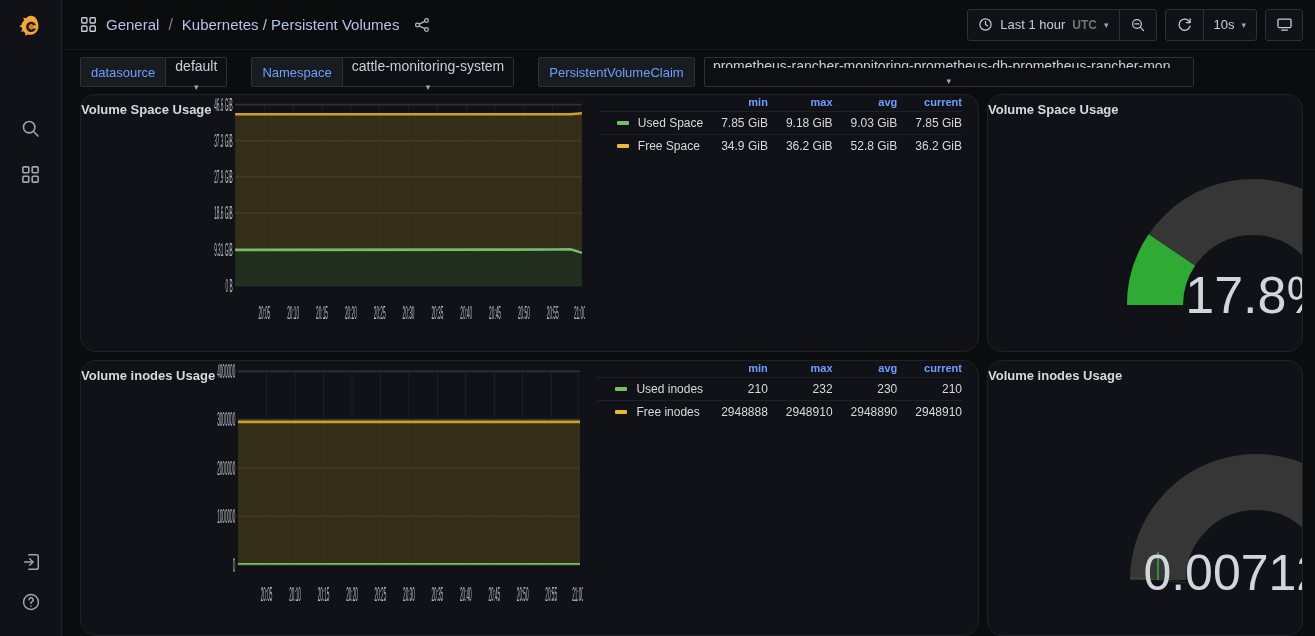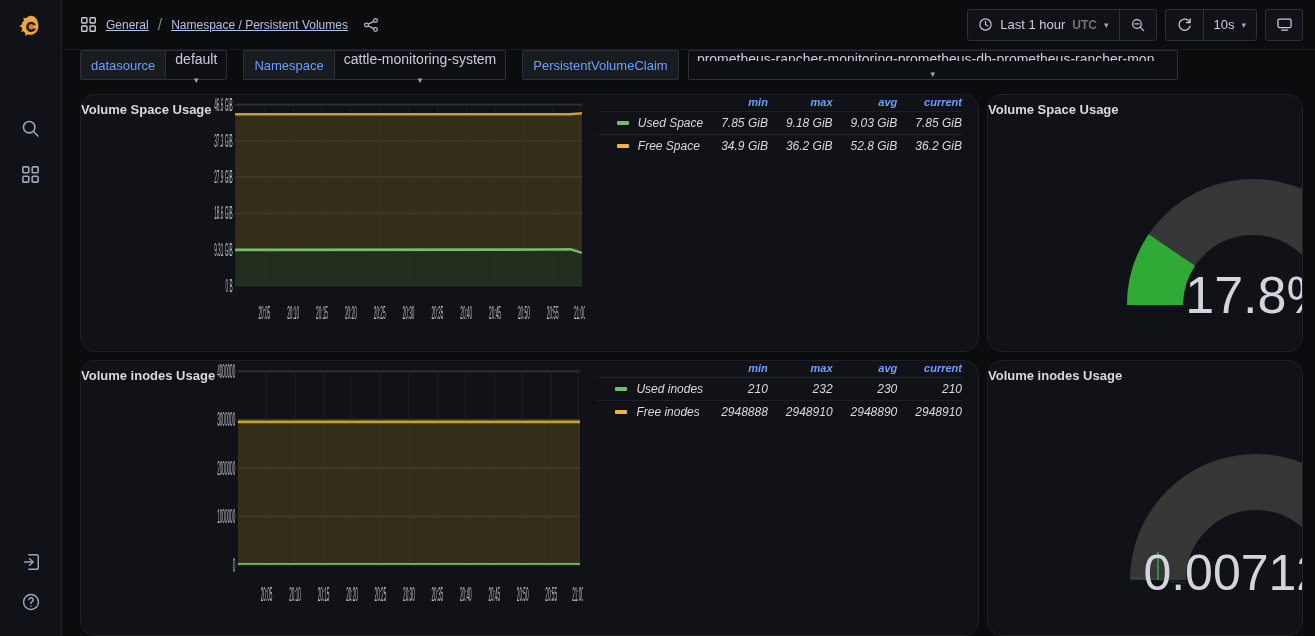--- a/index.html
+++ b/index.html
@@ -34,21 +34,21 @@
 
   
   #topbar {
     height: 50px; flex: 0 0 50px;
     display: flex; align-items: center;
     padding: 0 12px 0 18px;
     background: #0b0c0e;
     border-bottom: 1px solid #1a1b20;
   }
   #breadcrumb { display: flex; align-items: center; gap: 9px; }
-  .bc-text { font-size: 12px; color: #ccccdc; white-space: nowrap; text-decoration: underline; }
+  .bc-text { font-size: 15px; color: #ccccdc; white-space: nowrap; }
   .bc-link { color: #b3c3e6; }
   .bc-sep { color: #7b7f8b; font-size: 16px; }
   #share-btn { margin-left: 14px; display: flex; align-items: center; color: #b7bcc7; cursor: pointer; }
 
   #top-right { margin-left: auto; display: flex; align-items: center; gap: 8px; }
   .ctl-group { display: flex; align-items: center; border: 1px solid #2c3037; border-radius: 3px; background: #111217; height: 32px; }
   .ctl-btn {
     display: flex; align-items: center; gap: 7px;
     padding: 0 10px; height: 100%; color: #ccccdc; font-size: 13px;
     cursor: pointer; white-space: nowrap;
@@ -56,21 +56,21 @@
   .ctl-divider { width: 1px; height: 100%; background: #2c3037; }
   .utc { color: #737373; font-weight: bold; font-size: 12px; }
   .caret { color: #9da5b8; font-size: 9px; }
   .solo-btn {
     width: 38px; height: 32px; border: 1px solid #2c3037; border-radius: 3px;
     background: #111217; display: flex; align-items: center; justify-content: center;
     color: #ccccdc; cursor: pointer;
   }
 
   
-  #varbar { height: 44px; flex: 0 0 44px; display: flex; align-items: flex-start; gap: 4px; padding: 0 10px 0 18px; }
+  #varbar { height: 44px; flex: 0 0 44px; display: flex; align-items: center; gap: 12px; padding: 0 10px 0 18px; }
   .var-wrap { display: flex; align-items: center; margin-right: 12px; }
   .var-label {
     background: #181b1f; border: 1px solid #2c3037; border-right: none;
     border-radius: 2px 0 0 2px;
     height: 30px; display: flex; align-items: center; padding: 0 10px;
     color: #6e9fff; font-size: 13px; white-space: nowrap;
   }
   .var-label.lone { border-right: 1px solid #2c3037; border-radius: 2px; }
   .var-value {
     background: #0e0f12; border: 1px solid #2c3037; border-radius: 0 2px 2px 0;
@@ -107,21 +107,21 @@
   .legend-table { width: 100%; border-collapse: collapse; }
   .legend-table th {
     color: #6e9fff; font-size: 11px; font-weight: bold; text-align: right;
     padding: 1px 0 3px 18px; white-space: nowrap;
   }
   .legend-table th.lname { text-align: left; }
   .legend-table td {
     color: #d8d9da; font-size: 12px; text-align: right; padding: 4px 0 4px 18px;
     white-space: nowrap;
   }
-  .legend-table tr { border-top: 1px solid #1f2127; font-style: italic; }
+  .legend-table tr { border-top: 1px solid #1f2127; }
   .legend-table tr:first-child { border-top: none; }
   .legend-table td.lname { text-align: center; width: 100%; margin-top: 12px; }
   .lname-cell { display: flex; align-items: center; gap: 9px; cursor: pointer; }
   .swatch { width: 12px; height: 4px; border-radius: 1px; flex: 0 0 12px; }
   .lname-text { color: #d8d9da; font-size: 12px; }
 
   .gauge-area { flex: 1 1 auto; display: flex; align-items: center; justify-content: center; min-height: 0; }
   .gauge-svg { display: block; }
 </style>
 </head>
@@ -174,21 +174,21 @@
       <span style="display:flex;align-items:center;">
         <svg width="17" height="17" viewBox="0 0 20 20" fill="none" stroke="#ccccdc" stroke-width="1.6">
           <rect x="2" y="2" width="6.2" height="6.2" rx="1"></rect>
             <rect x="11.8" y="2" width="6.2" height="6.2" rx="1"></rect>
           <rect x="2" y="11.8" width="6.2" height="6.2" rx="1"></rect>
             <rect x="11.8" y="11.8" width="6.2" height="6.2" rx="1"></rect>
         </svg>
       </span>
       <span class="bc-text bc-link">General</span>
       <span class="bc-sep">/</span>
-      <span class="bc-text bc-link">Namespace / Persistent Volumes</span>
+      <span class="bc-text bc-link">Kubernetes / Persistent Volumes</span>
     </div>
     <div id="share-btn">
       <svg width="18" height="18" viewBox="0 0 22 22" fill="none" stroke="#b7bcc7" stroke-width="1.5">
         <circle cx="16.5" cy="5.5" r="2.3"></circle>
           <circle cx="5.5" cy="11" r="2.3"></circle>
           <circle cx="16.5" cy="16.5" r="2.3"></circle>
         <line x1="7.6" y1="9.9" x2="14.4" y2="6.6"></line>
           <line x1="7.6" y1="12.1" x2="14.4" y2="15.4"></line>
       </svg>
     </div>

